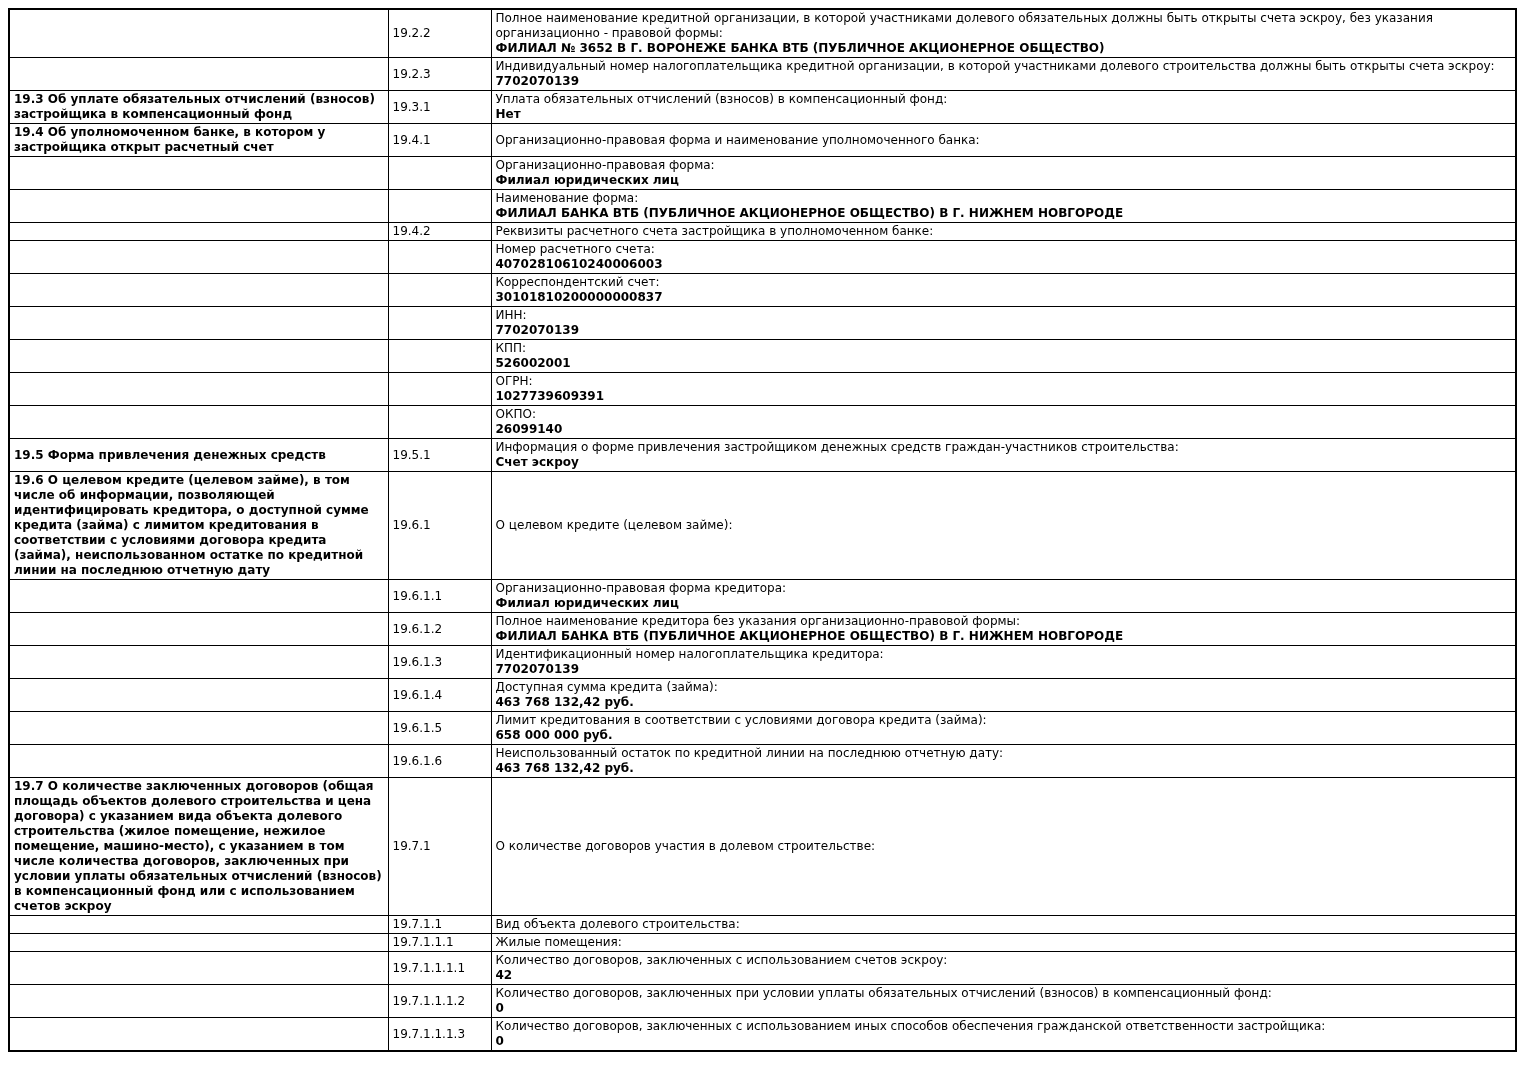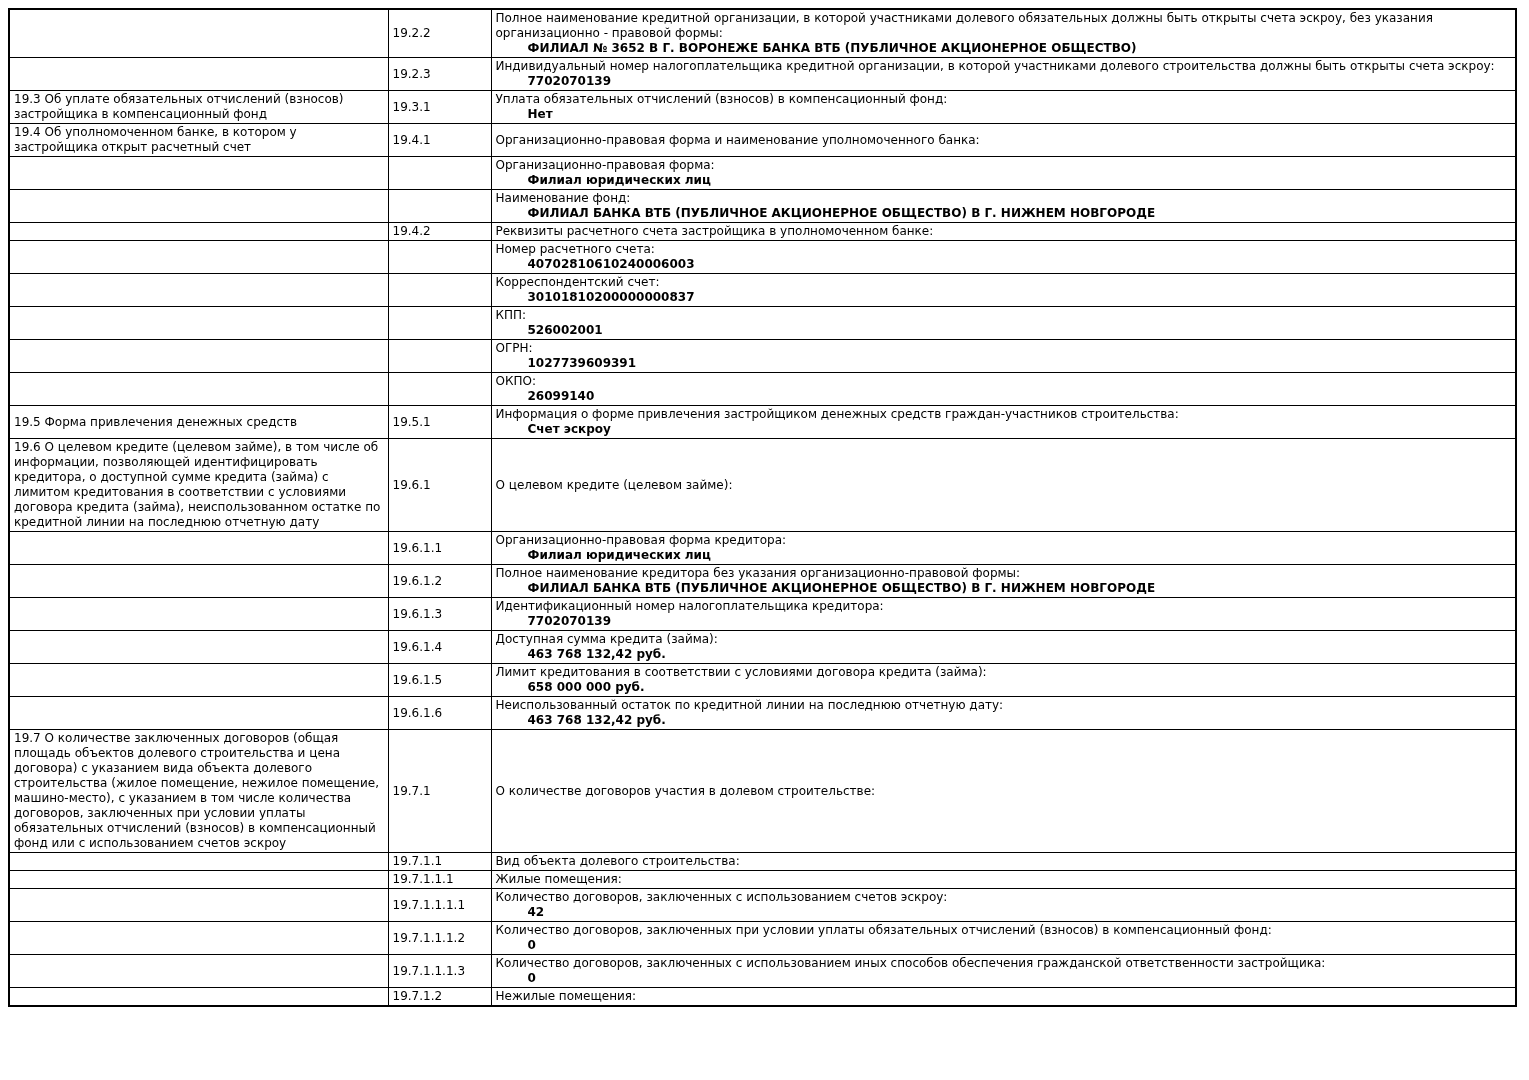--- a/index.html
+++ b/index.html
@@ -28,24 +28,24 @@
   table.decl td {
     border: 1px solid #000000;
     vertical-align: middle;
     padding: 1px 4px;
     overflow: hidden;
     word-wrap: break-word;
   }
   col.c-section { width: 379px; }
   col.c-clause  { width: 103px; }
   col.c-content { width: 1025px; }
-  td.section-cell { vertical-align: middle; }
+  td.section-cell { vertical-align: middle; font-weight: bold; }
   td.clause-cell  { vertical-align: middle; }
   td.content-cell { vertical-align: middle; }
-  .field-value { font-weight: bold; margin-left: 32px; }
+  .field-value { font-weight: bold; }
 </style>
 </head>
 <body>
 
 <div class="page">
   <table class="decl">
     <colgroup>
       <col class="c-section">
       <col class="c-clause">
       <col class="c-content">
@@ -93,21 +93,21 @@
     <td class="content-cell">
       <div class="field-label">Организационно-правовая форма:</div>
       <div class="field-value">Филиал юридических лиц</div>
     </td>
   </tr>
 
   <tr>
     <td class="section-cell"></td>
     <td class="clause-cell"></td>
     <td class="content-cell">
-      <div class="field-label">Наименование фонд:</div>
+      <div class="field-label">Наименование форма:</div>
       <div class="field-value">ФИЛИАЛ БАНКА ВТБ (ПУБЛИЧНОЕ АКЦИОНЕРНОЕ ОБЩЕСТВО) В Г. НИЖНЕМ НОВГОРОДЕ</div>
     </td>
   </tr>
 
   <tr>
     <td class="section-cell"></td>
     <td class="clause-cell">19.4.2</td>
     <td class="content-cell">
       <div class="field-label">Реквизиты расчетного счета застройщика в уполномоченном банке:</div>
 
@@ -126,20 +126,28 @@
   <tr>
     <td class="section-cell"></td>
     <td class="clause-cell"></td>
     <td class="content-cell">
       <div class="field-label">Корреспондентский счет:</div>
       <div class="field-value">30101810200000000837</div>
     </td>
   </tr>
 
 
+  <tr>
+    <td class="section-cell"></td>
+    <td class="clause-cell"></td>
+    <td class="content-cell">
+      <div class="field-label">ИНН:</div>
+      <div class="field-value">7702070139</div>
+    </td>
+  </tr>
 
   <tr>
     <td class="section-cell"></td>
     <td class="clause-cell"></td>
     <td class="content-cell">
       <div class="field-label">КПП:</div>
       <div class="field-value">526002001</div>
     </td>
   </tr>
 
@@ -280,23 +288,15 @@
 
   <tr>
     <td class="section-cell"></td>
     <td class="clause-cell">19.7.1.1.1.3</td>
     <td class="content-cell">
       <div class="field-label">Количество договоров, заключенных с использованием иных способов обеспечения гражданской ответственности застройщика:</div>
       <div class="field-value">0</div>
     </td>
   </tr>
 
-  <tr>
-    <td class="section-cell"></td>
-    <td class="clause-cell">19.7.1.2</td>
-    <td class="content-cell">
-      <div class="field-label">Нежилые помещения:</div>
-
-    </td>
-  </tr>
 </tbody>
   </table>
 </div>
 
 </body></html>

